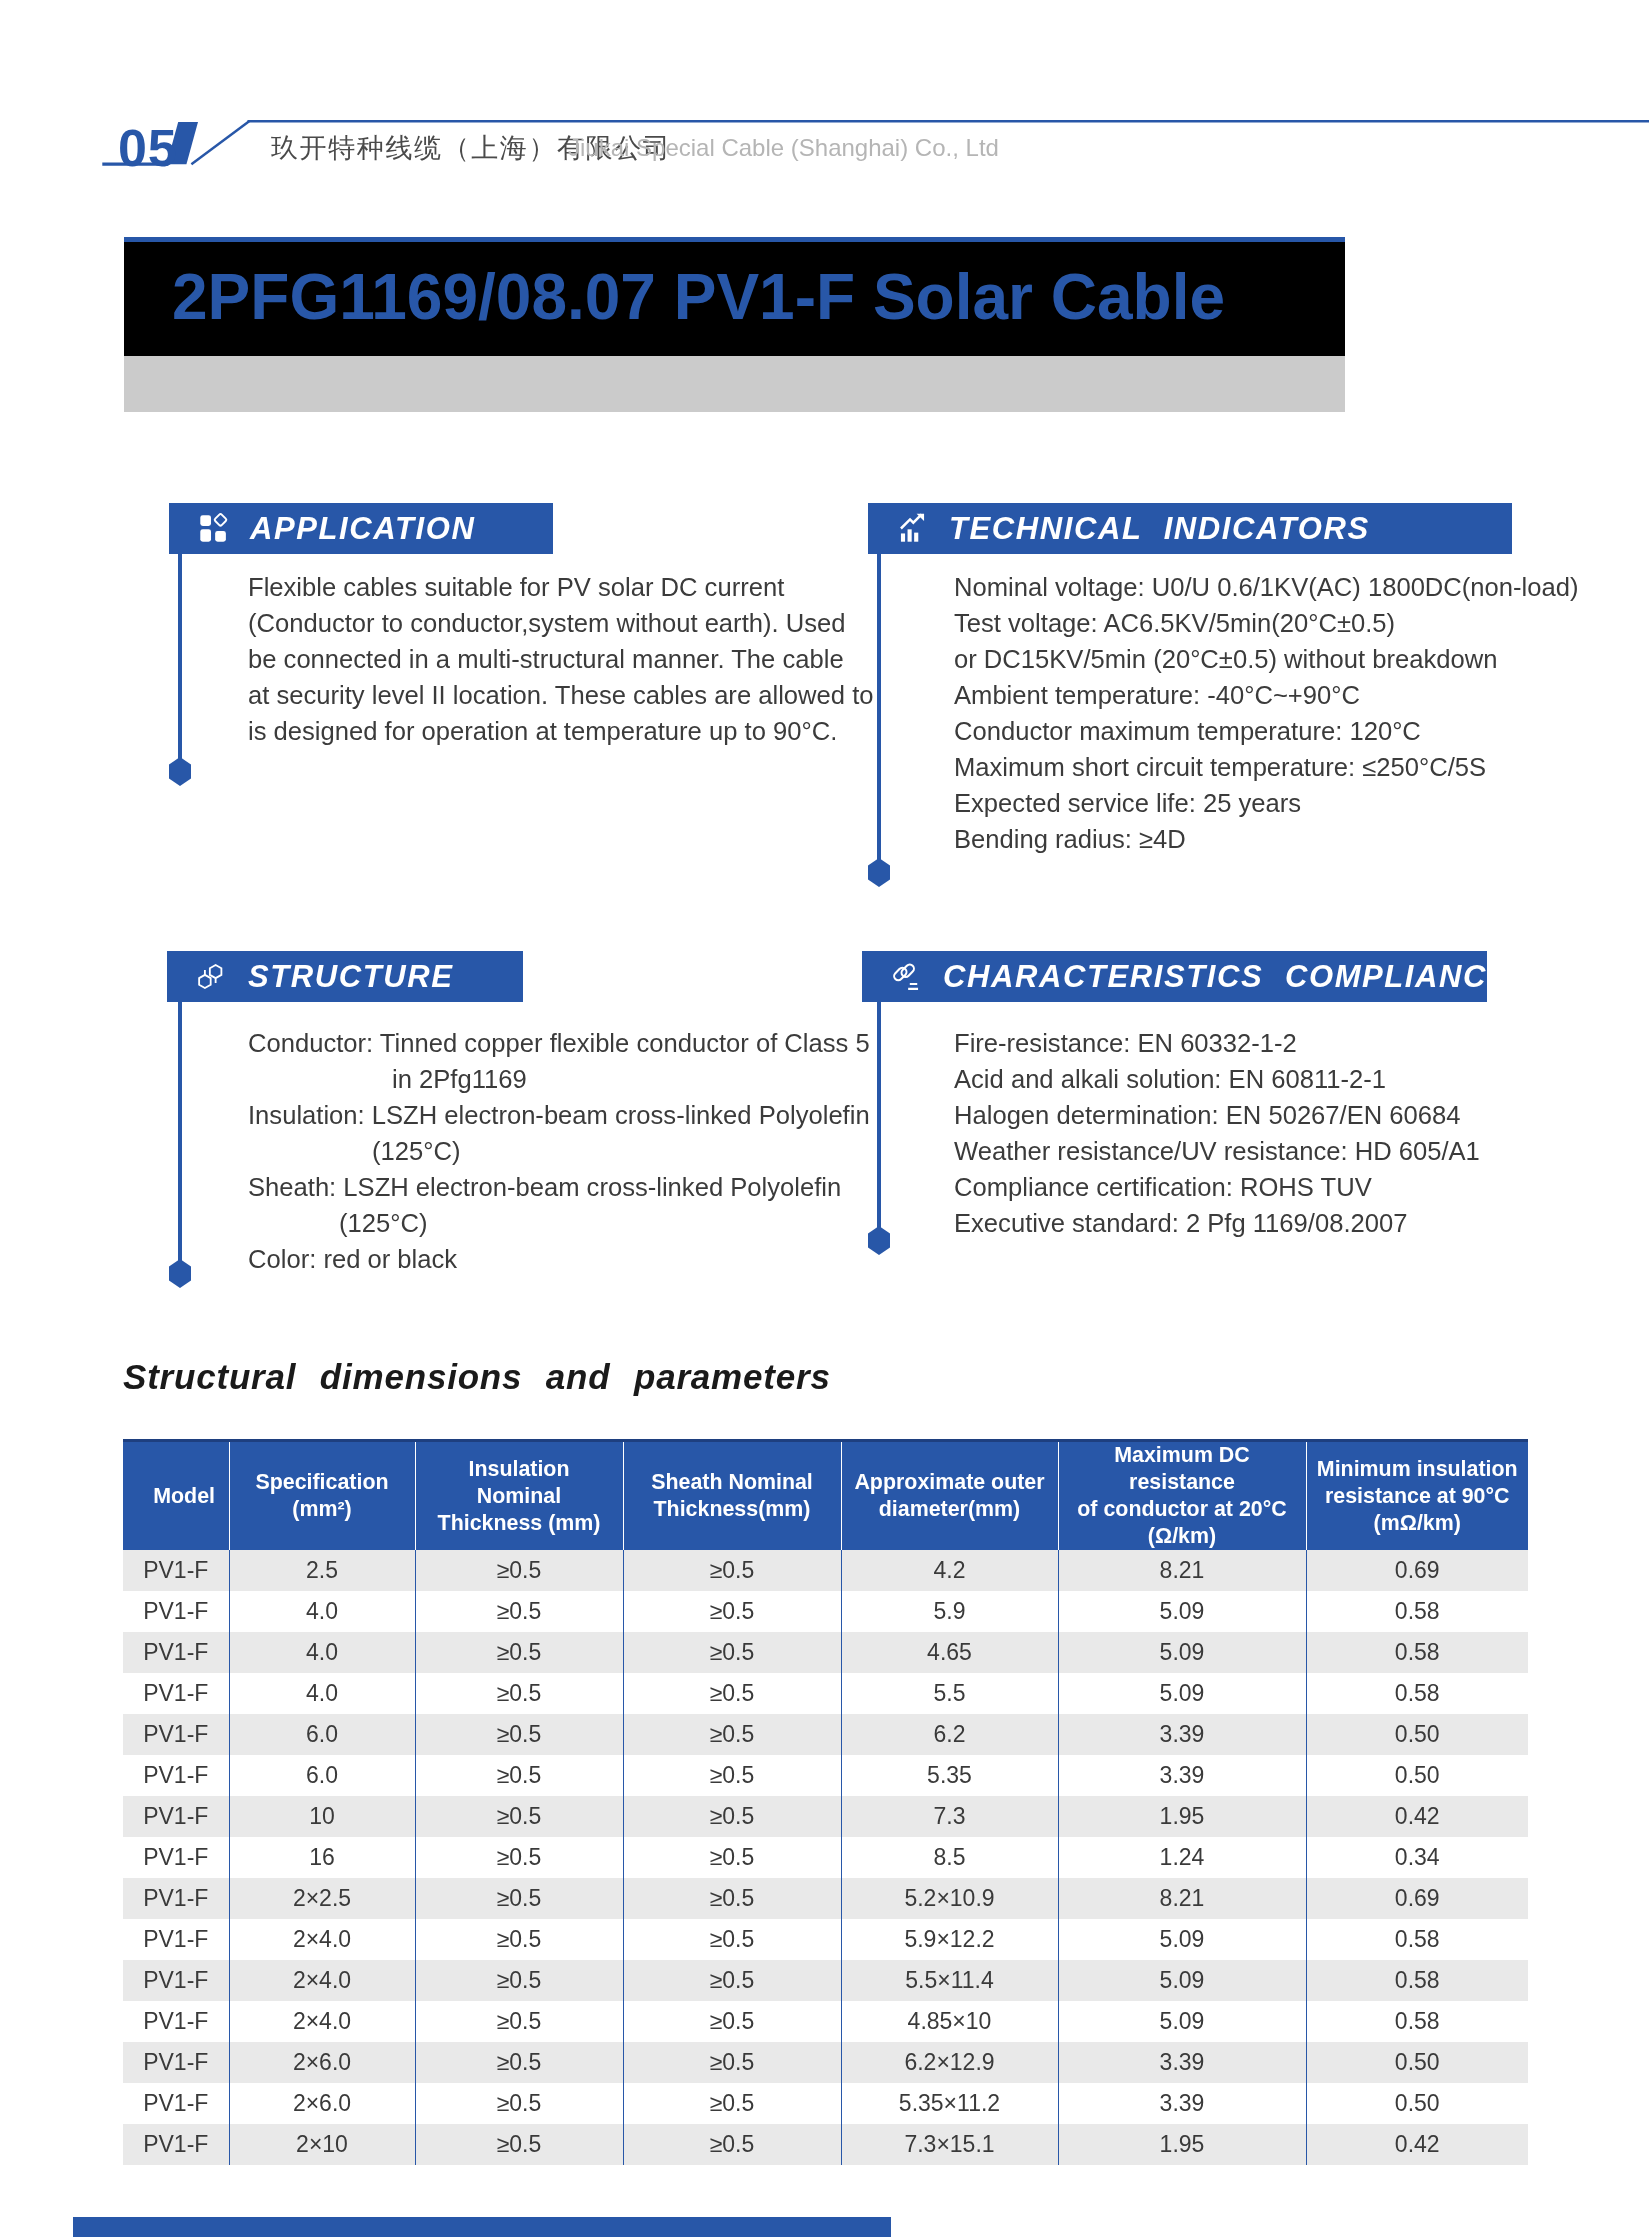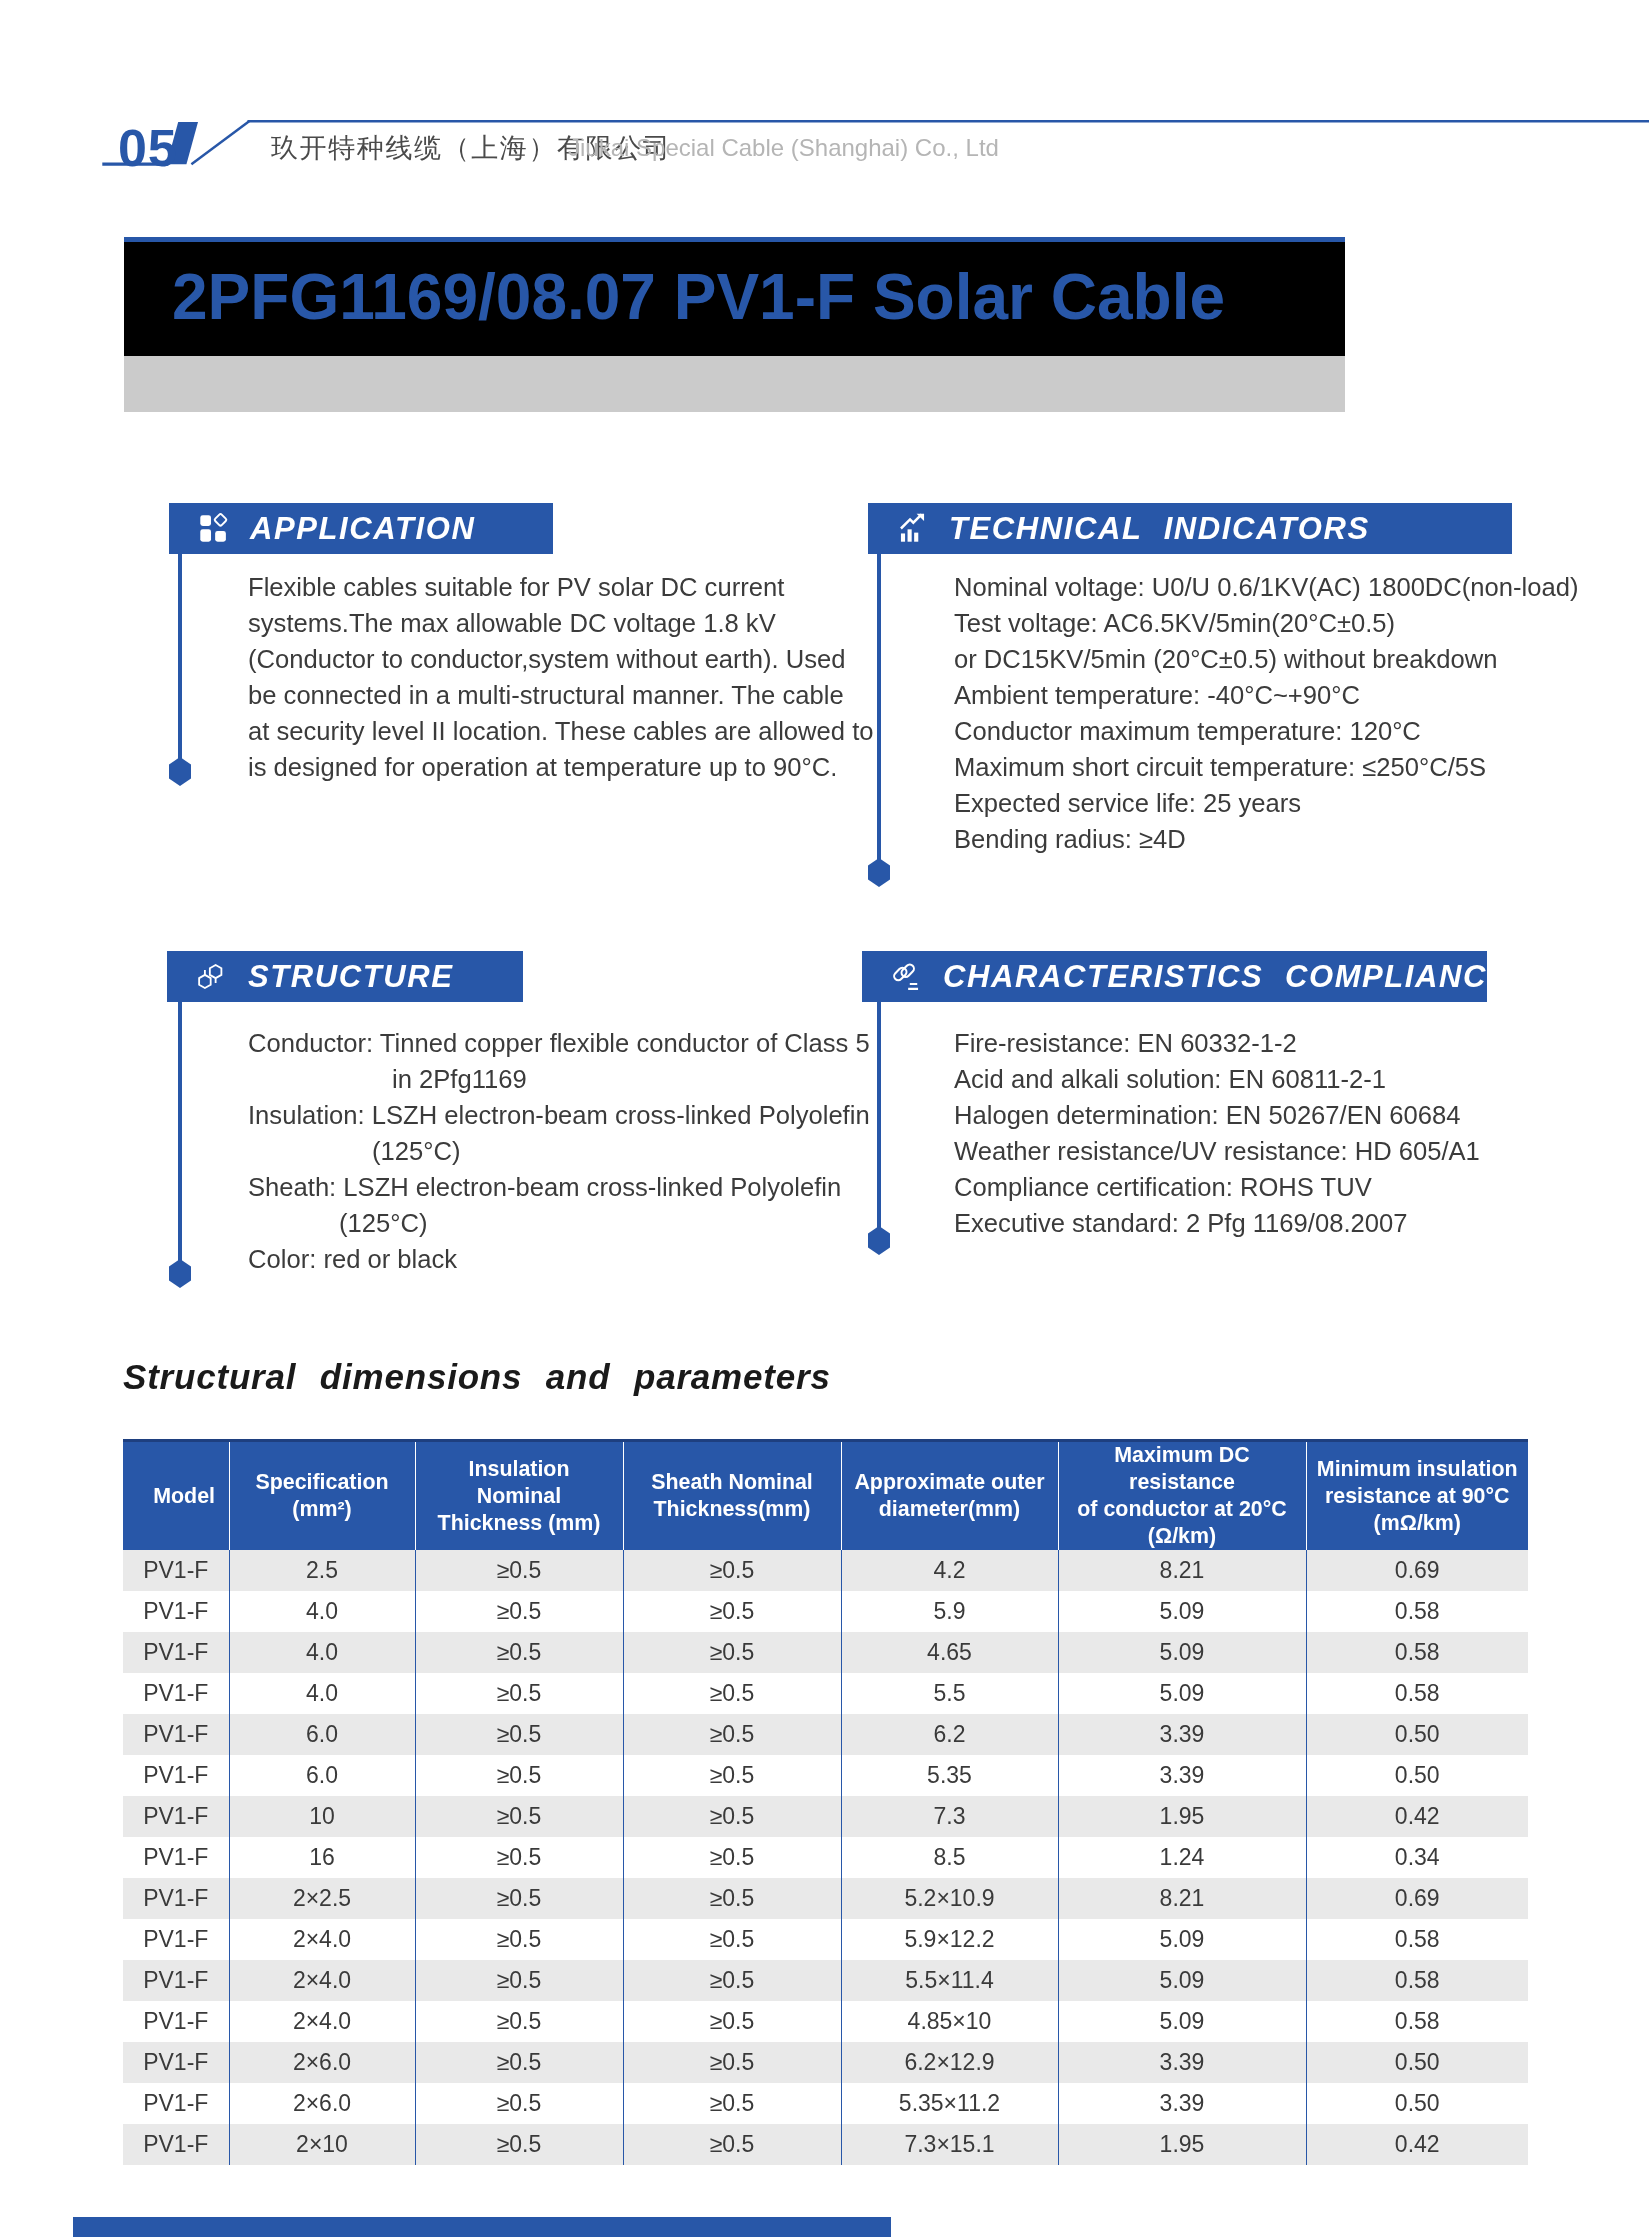--- a/index.html
+++ b/index.html
@@ -97,21 +97,20 @@
       <rect x="23" y="4" width="11" height="11" rx="2" fill="none" stroke="#fff" stroke-width="2.4" transform="rotate(45 28.5 9.5)"></rect>
       <rect x="4" y="21" width="13" height="15" rx="3" fill="#fff"></rect>
       <rect x="22" y="23" width="13" height="13" rx="3" fill="#fff"></rect>
     </svg>
     <span class="badge-label">APPLICATION</span>
   </div>
   <div class="vline" id="vline-app"></div>
   <div class="diamond" id="diamond-app"></div>
   <div class="body-text" id="text-app">
       <div>Flexible cables suitable for PV solar DC current</div>
-      <div>systems.The max allowable DC voltage 1.8 kV</div>
       <div>(Conductor to conductor,system without earth). Used</div>
       <div>be connected in a multi-structural manner. The cable</div>
       <div>at security level II location. These cables are allowed to</div>
       <div>is designed for operation at  temperature up to 90°C.</div>
     </div>
 
   <div class="badge" id="badge-tech">
     <svg class="badge-icon" viewBox="0 0 40 40">
       <rect x="6" y="26" width="5" height="10" fill="#fff"></rect>
       <rect x="14" y="21" width="5" height="15" fill="#fff"></rect>

